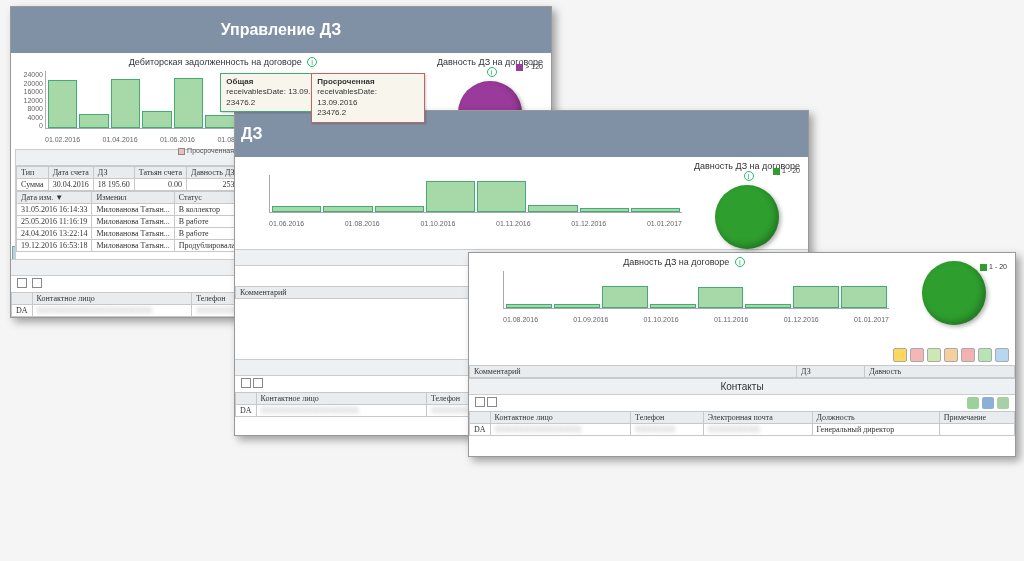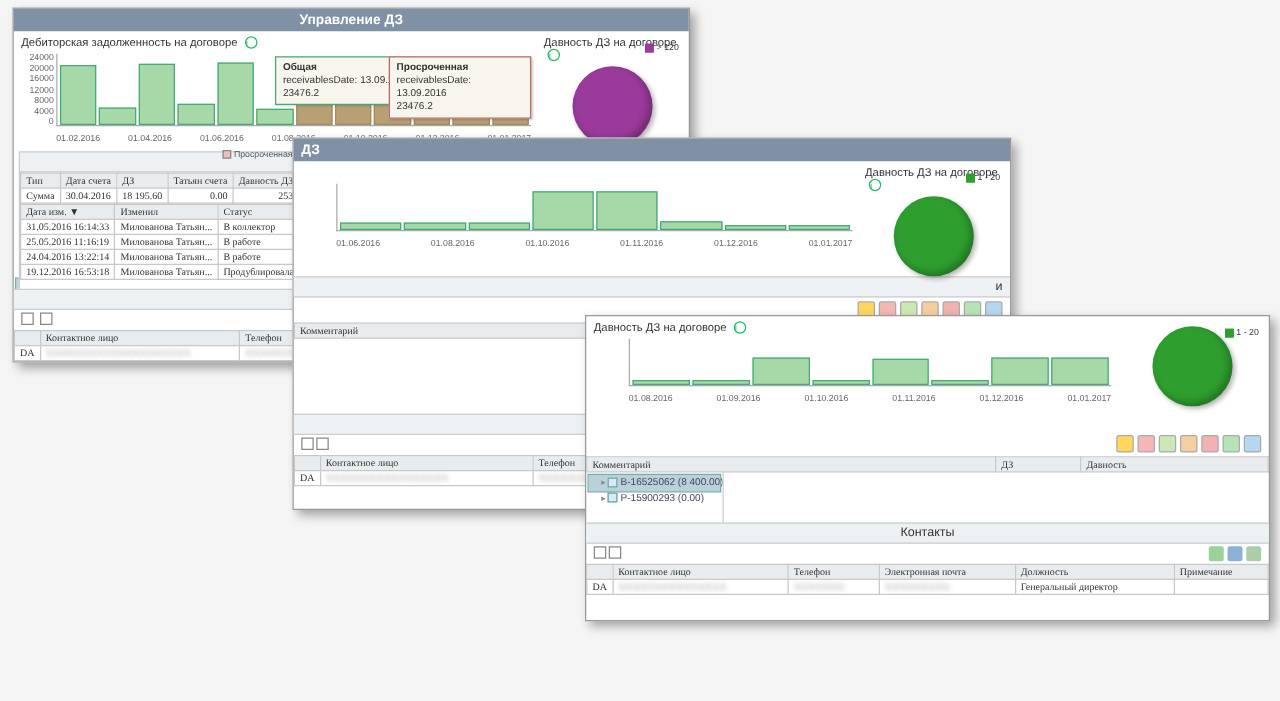--- a/index.html
+++ b/index.html
@@ -19,37 +19,38 @@
     box-shadow: 4px 4px 8px rgba(0,0,0,.35);
   }
   .win1 { left: 10px;  top: 6px;   width: 542px; }
   .win2 { left: 234px; top: 110px; width: 575px; }
   .win3 { left: 468px; top: 252px; width: 548px; }
 
   .titlebar {
     background: #8091a5;
     color: #fff;
     font-weight: bold;
-    font-size: 11px;
+    font-size: 16px;
     text-align: center;
-    padding: 3px 0;
+    padding: 14px 0;
   }
 
   .charts-row {
     display: flex;
     gap: 6px;
     padding: 4px 6px 2px 6px;
   }
   .chart-box, .pie-box {
     position: relative;
   }
   .chart-box { flex: 1; height: 90px; }
   .pie-box   { width: 110px; height: 86px; }
 
   .chart-title {
+    text-align: center;
     font-size: 9px;
     color: #333;
     margin-bottom: 2px;
   }
   .chart-title .info {
     display:inline-block; width:10px;height:10px;border-radius:50%;
     border:1px solid #2b6; color:#2b6; font-size:8px; line-height:9px;
     margin-left:3px;
   }
   .axis {
@@ -505,29 +506,20 @@
   <table class="grid">
     <tbody>
         <tr>
       <th style="width:60%">Комментарий</th>
       <th>ДЗ</th>
       <th>Давность</th>
     </tr>
   </tbody>
     </table>
 
-  <div class="split">
-    <div class="tree" style="max-height:40px">
-      <div class="tree-item sel"><span class="doc-ico"></span><span>В-16525062 (8 400.00)</span></div>
-      <div class="tree-item"><span class="doc-ico"></span><span>Р-15900293 (0.00)</span></div>
-    </div>
-    <div class="right-pane">
-        <div class="blankspace" style="height:40px"></div>
-      </div>
-  </div>
 
   <div class="section-title">Контакты</div>
   <div class="mini-toolbar">
     <div class="mini-left"><span class="sq"></span><span class="sq"></span></div>
     <div class="mini-right">
       <span class="ico ico-pen"></span>
       <span class="ico ico-card"></span>
       <span class="ico ico-arr"></span>
     </div>
   </div>

